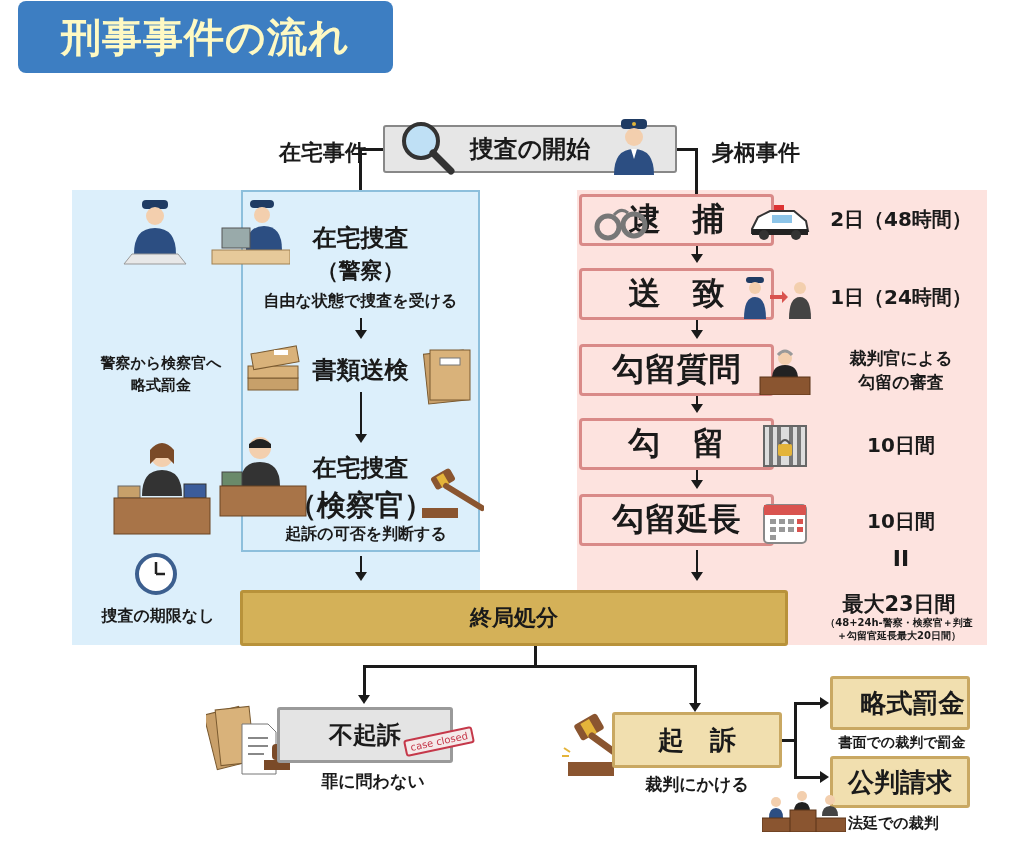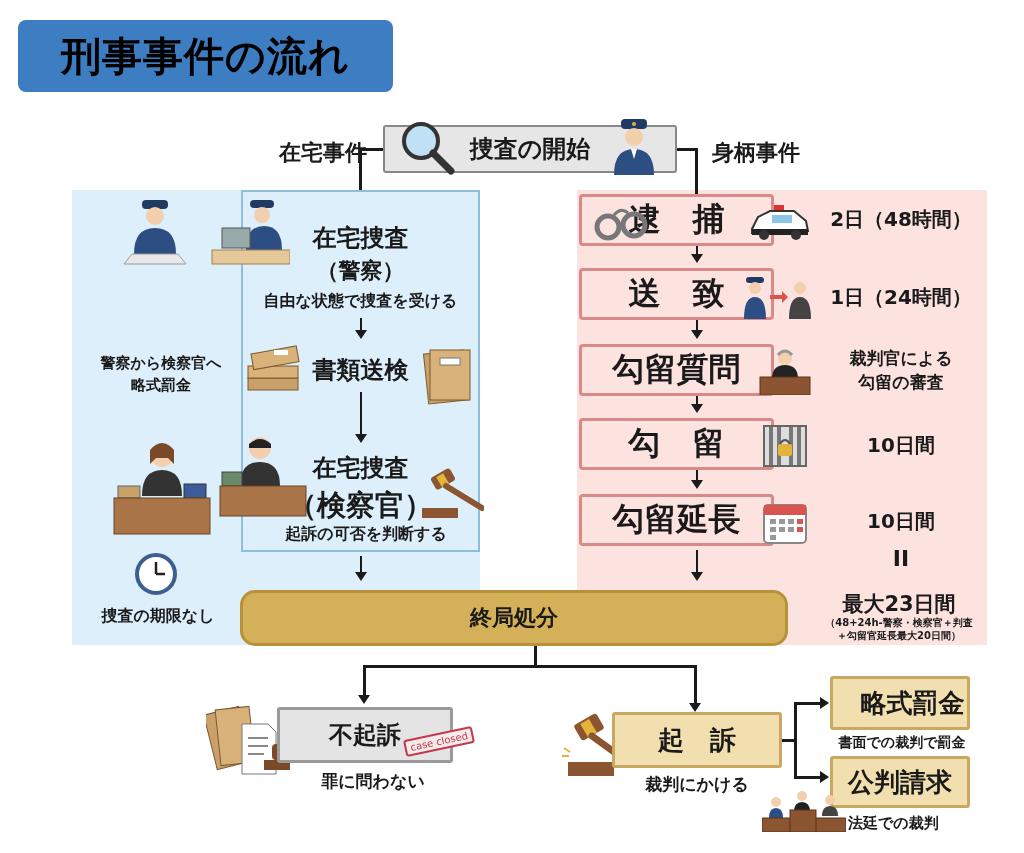--- a/index.html
+++ b/index.html
@@ -1,23 +1,23 @@
 <!DOCTYPE html>
 <html><head>
 <meta charset="utf-8">
 <style>
   * { box-sizing: border-box; margin: 0; padding: 0; }
   html, body { width: 1024px; height: 853px; background: #ffffff; overflow: hidden; }
   body { position: relative; font-family: "DejaVu Sans", "Liberation Sans", sans-serif; color: #1a1a1a; }
   .abs { position: absolute; }
   .title-bar {
-    left: 18px; top: 20px; width: 375px; height: 72px;
+    left: 18px; top: 1px; width: 375px; height: 72px;
     background: #3d7ec2; border-radius: 8px;
     display: flex; align-items: center; justify-content: center;
-    color: #000000; font-size: 40px; font-weight: bold; letter-spacing: 1px;
+    color: #fef9c3; font-size: 40px; font-weight: bold; letter-spacing: 1px;
   }
   .panel-blue { left: 72px; top: 190px; width: 408px; height: 455px; background: #dceffb; }
   .panel-blue-inner { left: 241px; top: 190px; width: 239px; height: 362px; border: 2px solid #8dbfdc; }
   .panel-pink { left: 577px; top: 190px; width: 410px; height: 455px; background: #fde3df; }
   .header-box {
     left: 383px; top: 125px; width: 294px; height: 48px;
     background: #e6e6e6; border: 2px solid #888; border-radius: 3px;
     display: flex; align-items: center; justify-content: center;
     font-size: 24px; font-weight: bold;
   }
@@ -26,21 +26,21 @@
   .pink-box {
     left: 579px; width: 195px; height: 52px;
     background: #fde3df; border: 3px solid #d98a88; border-radius: 4px;
     display: flex; align-items: center; justify-content: center;
     font-size: 32px; font-weight: bold;
   }
   .dur { font-size: 20px; font-weight: bold; text-align: center; }
   .arrow-down { width: 0; height: 0; border-left: 6px solid transparent; border-right: 6px solid transparent; border-top: 9px solid #1a1a1a; }
   .gold-bar {
     left: 240px; top: 590px; width: 548px; height: 56px;
-    background: #d4b158; border: 3px solid #b8923a; border-radius: 15px;
+    background: #d4b158; border: 3px solid #b8923a; border-radius: 3px;
     display: flex; align-items: center; justify-content: center;
     font-size: 22px; font-weight: bold;
   }
   .grey-box {
     left: 277px; top: 707px; width: 176px; height: 56px;
     background: #e4e4e4; border: 3px solid #9a9a9a; border-radius: 3px;
     display: flex; align-items: center; justify-content: center;
     font-size: 24px; font-weight: bold;
   }
   .tan-box {

